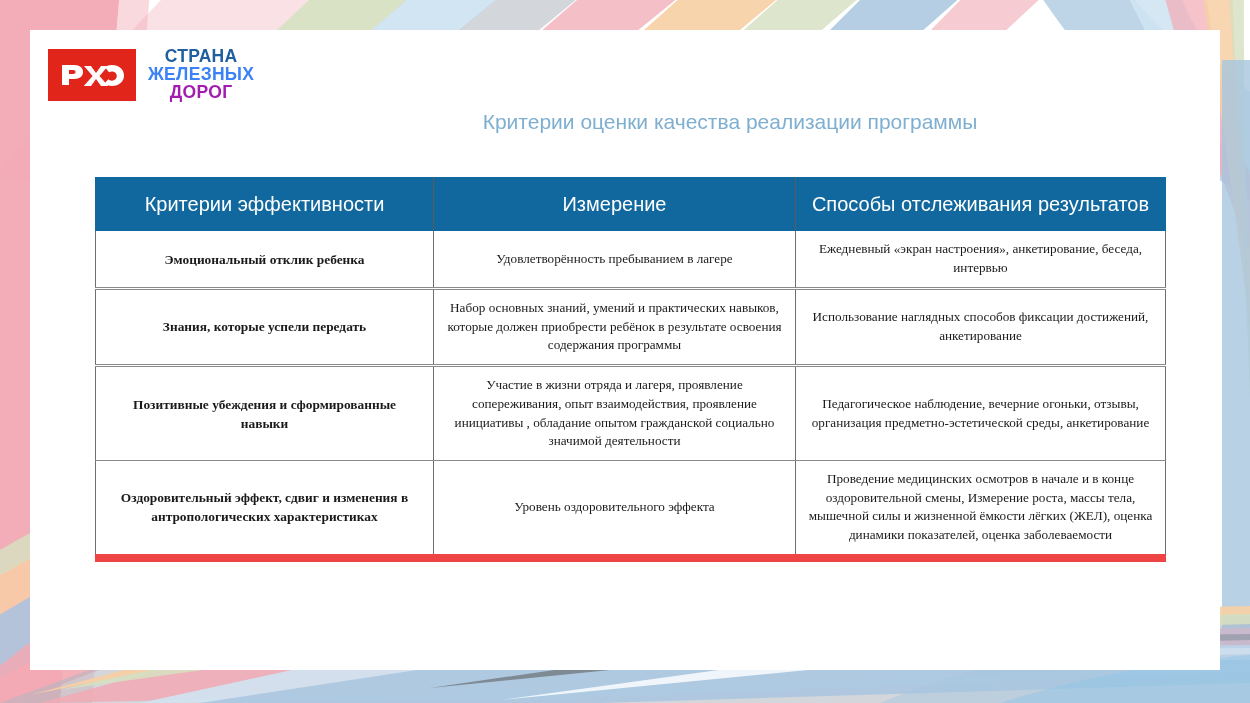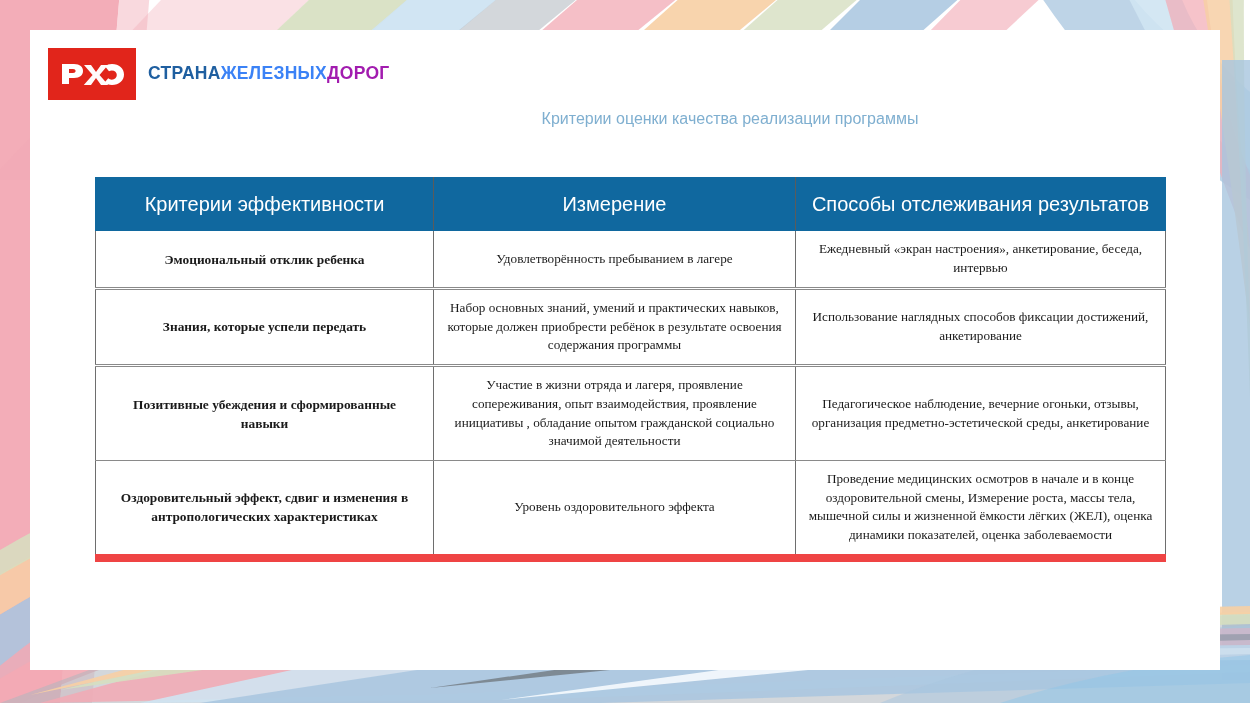--- a/index.html
+++ b/index.html
@@ -50,21 +50,21 @@
   .logo-mark {
     width: 88px;
     height: 52px;
     background: #E1251B;
     position: relative;
     flex: none;
   }
   .logo-mark svg { display:block; }
   .logo-words {
     display: flex;
-    flex-direction: row;
+    flex-direction: column;
     line-height: 1.02;
     font-weight: 700;
     font-size: 17.5px;
     letter-spacing: 0.3px;
     font-family: "Liberation Sans", sans-serif;
     text-align: center;
   }
   .lw1 { color:#1F5FA0; }
   .lw2 { color:#3b82f6; }
   .lw3 { color:#a21caf; }
@@ -83,21 +83,21 @@
     letter-spacing: -0.5px;
     z-index: 6;
     font-family: "Liberation Sans", sans-serif;
   }
   #subtitle {
     position: absolute;
     left: 300px;
     top: 110px;
     width: 860px;
     text-align: center;
-    font-size: 16px;
+    font-size: 21px;
     color: #7FAFD0;
     z-index: 5;
     font-family: "Liberation Sans", sans-serif;
   }
 
   
   #table-wrap {
     position: absolute;
     left: 95px;
     top: 177px;

